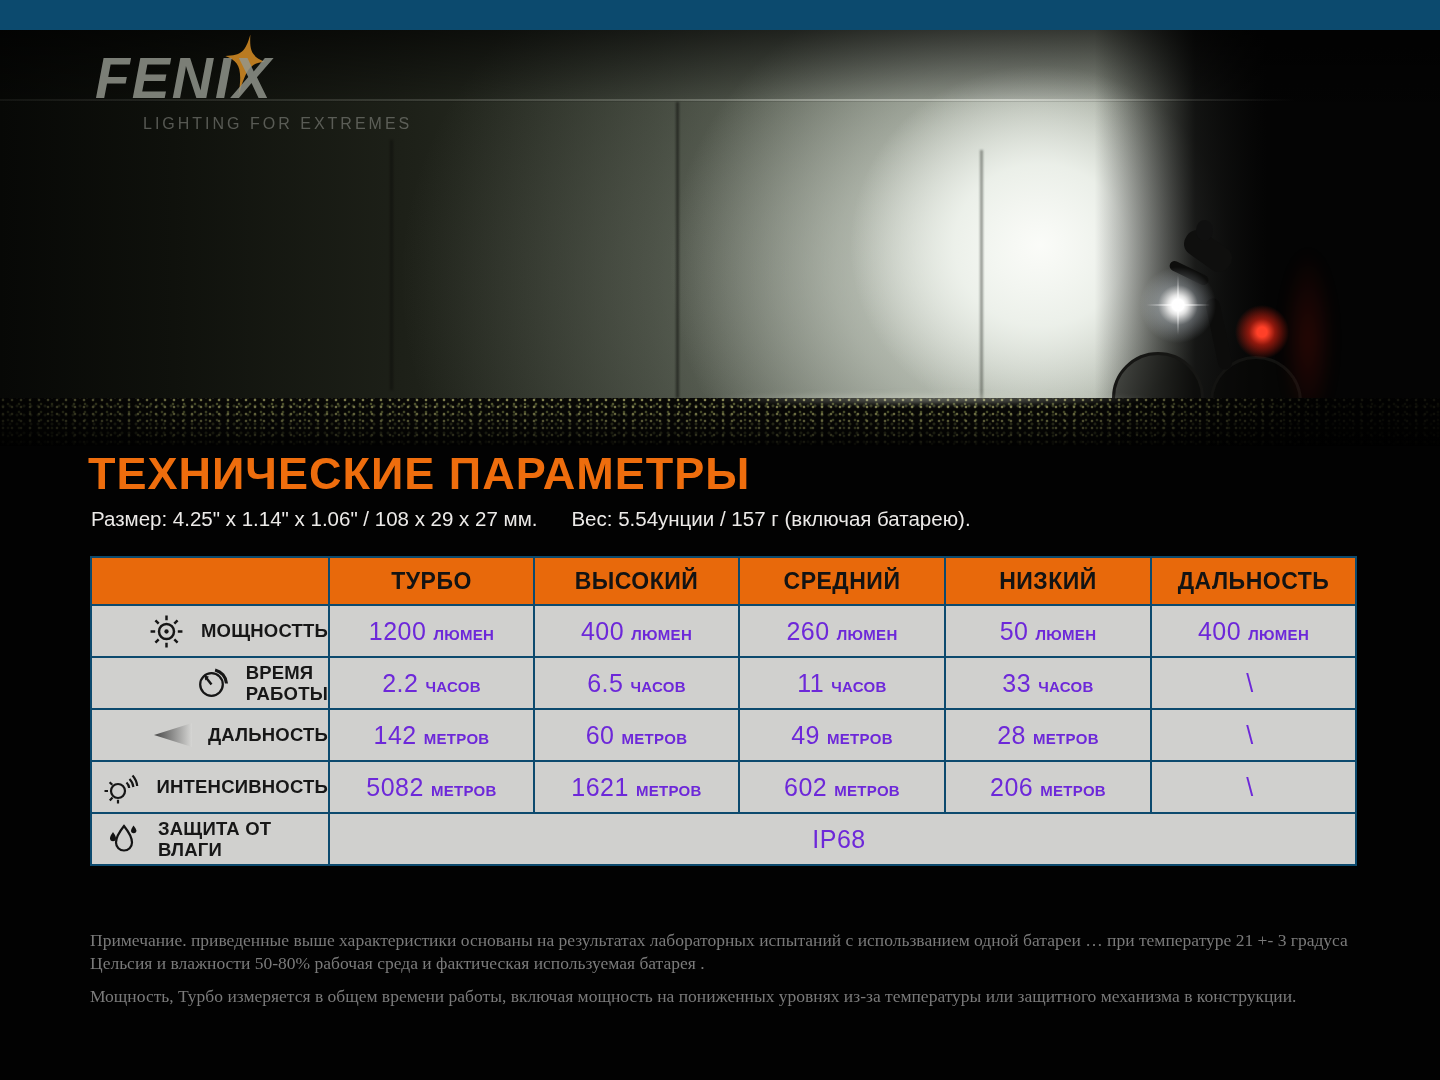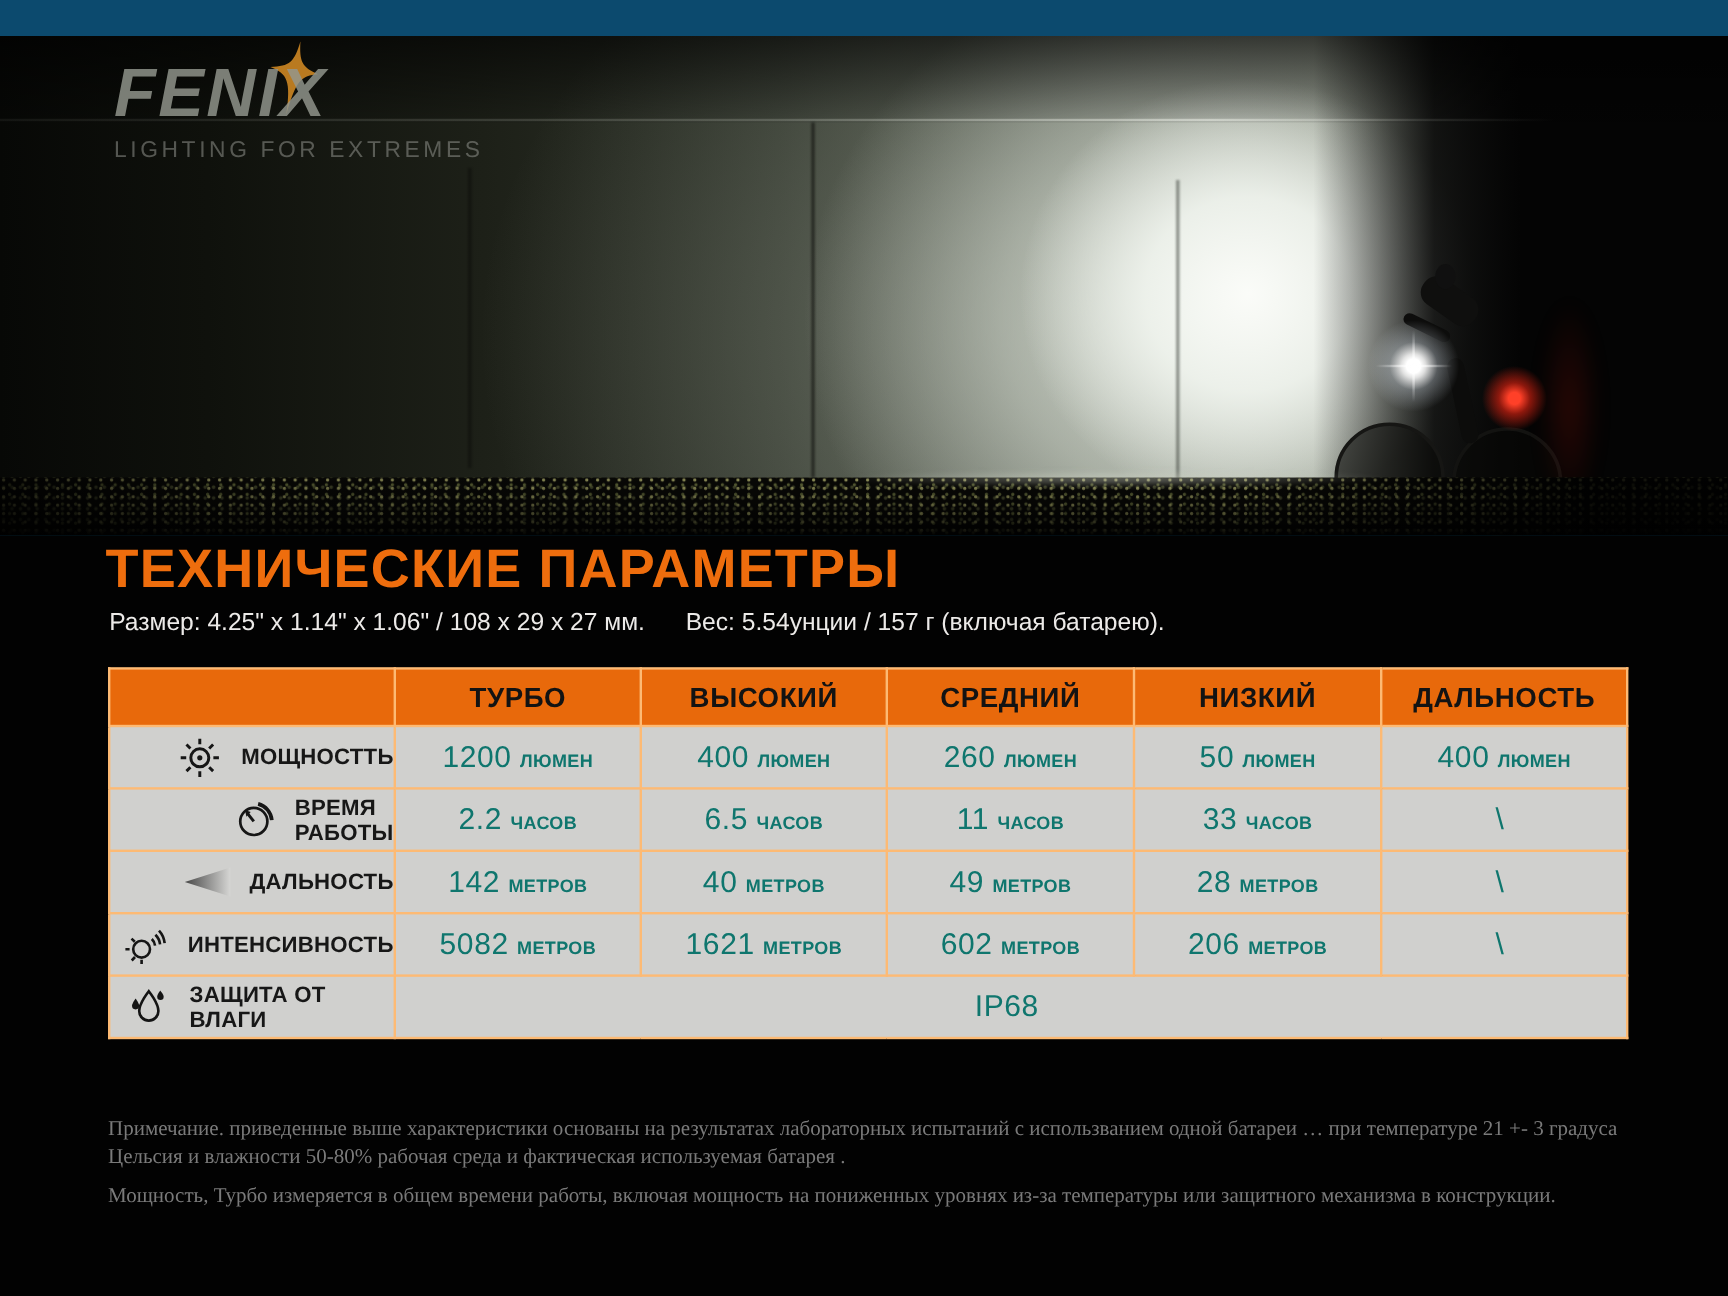--- a/index.html
+++ b/index.html
@@ -55,41 +55,41 @@
     background:linear-gradient(90deg, rgba(255,255,255,0), rgba(255,255,255,.8), rgba(255,255,255,0)); filter:blur(.5px); }
   .headlight::after { content:""; position:absolute; left:39px; top:10px; width:2px; height:60px;
     background:linear-gradient(180deg, rgba(255,255,255,0), rgba(255,255,255,.75), rgba(255,255,255,0)); filter:blur(.5px); }
   .taillight { position:absolute; left:1234px; top:304px; width:56px; height:56px;
     background:radial-gradient(circle, #ff4028 0 5px, rgba(255,40,20,.55) 13px, rgba(0,0,0,0) 27px); }
 
   
   .logo { position:absolute; left:95px; top:50px; }
   .logo-word { font-size:57px; font-weight:bold; font-style:italic; letter-spacing:2px;
     color:#94988f; opacity:.82; line-height:1; }
-  .logo-tag { margin-top:8px; font-size:19px; letter-spacing:3px; color:#90928c; opacity:.55; }
+  .logo-tag { margin-top:8px; font-size:16px; letter-spacing:3px; color:#90928c; opacity:.55;margin-left:48px; }
   .logo-star { position:absolute; left:127px; top:-16px; }
 
   
   .page-title { position:absolute; left:88px; top:448px; font-size:45px; font-weight:800;
     letter-spacing:1px; color:#ee6d0d; }
   .dim-line { position:absolute; left:91px; top:507px; display:flex; gap:34px;
     color:#eceae8; font-size:20.5px; }
 
   
   table.spec { position:absolute; left:90px; top:556px; width:1265px;
     border-collapse:collapse; table-layout:fixed; }
-  table.spec th, table.spec td { border:2px solid #fdba74; }
+  table.spec th, table.spec td { border:2px solid #0c4a6e; }
   table.spec thead th { background:#e8690b; color:#131313; font-size:23px; font-weight:bold;
     height:48px; letter-spacing:.5px; text-align:center; }
   table.spec tbody th, table.spec tbody td { background:#d0d0ce; height:52px; }
   .lc { display:flex; align-items:center; gap:13px; padding-left:11px;justify-content:flex-end; }
   .lc .ic { width:42px; display:flex; justify-content:center; flex:0 0 42px; }
   .row-label { font-size:18.5px; font-weight:bold; color:#171717; text-align:left;
     white-space:pre-line; line-height:1.15; letter-spacing:.2px; }
-  td.val { text-align:center; vertical-align:middle; color:#0f766e; }
+  td.val { text-align:center; vertical-align:middle; color:#6d28d9; }
   .num { font-size:25px; letter-spacing:.5px; }
   .unit { font-size:15px; font-weight:bold; margin-left:7px; letter-spacing:.3px; }
 
   
   .notes { position:absolute; left:90px; top:929px; width:1270px;font-family:Liberation Serif, serif; }
   .notes p { color:#7a7a7a; font-size:17.5px; line-height:1.3; margin-bottom:10px; }
 </style>
 </head>
 <body>
 
@@ -202,21 +202,21 @@
                       <stop offset="1" stop-color="#d6d6d4"></stop>
               </linearGradient>
                   </defs>
               <polygon points="0,13 38,1 38,25" fill="url(#beamgrad)"></polygon>
             </svg>
               </span>
           <span class="row-label">ДАЛЬНОСТЬ</span>
         </div>
           </th>
         <td class="val"><span class="num">142</span><span class="unit">МЕТРОВ</span></td>
-        <td class="val"><span class="num">40</span><span class="unit">МЕТРОВ</span></td>
+        <td class="val"><span class="num">60</span><span class="unit">МЕТРОВ</span></td>
         <td class="val"><span class="num">49</span><span class="unit">МЕТРОВ</span></td>
         <td class="val"><span class="num">28</span><span class="unit">МЕТРОВ</span></td>
         <td class="val"><span class="num">\</span><span class="unit"></span></td>
       </tr>
       <tr>
         <th>
             <div class="lc">
           <span class="ic">
             <svg width="38" height="38" viewBox="0 0 38 38" fill="none" stroke="#161616" stroke-width="2.2">
               <circle cx="15" cy="23" r="7"></circle>

